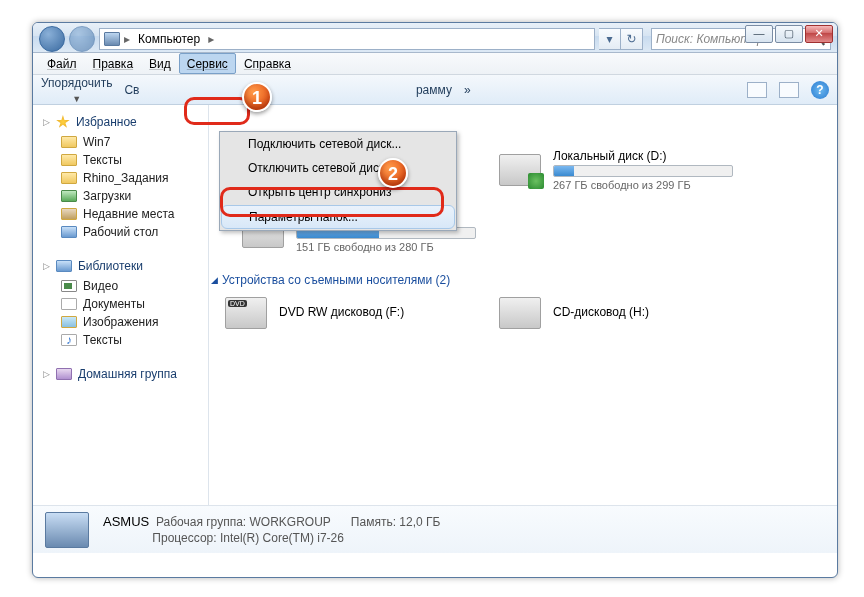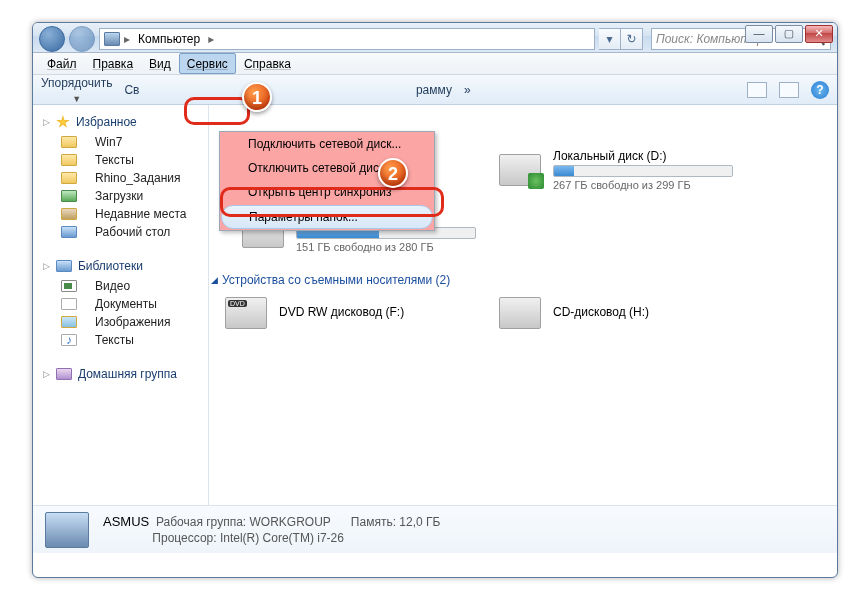--- a/index.html
+++ b/index.html
@@ -23,40 +23,40 @@
 .menuitem { padding: 0 8px; line-height: 22px; text-decoration: underline; text-decoration-color: rgba(0,0,0,0.2); color: #000; }
 .menuitem.active { background: #bcd6f0; border: 1px solid #7aa0c8; border-radius: 2px; line-height: 20px; padding: 0 7px; position: relative; }
 .toolbar { height: 30px; background: linear-gradient(#f4f8fc,#e0ecf8); border-bottom: 1px solid #c0d0e0; display: flex; align-items: center; padding: 0 8px; color: #1f3b5a; gap: 12px; }
 .toolbar .tbtn { display: flex; align-items: center; gap: 4px; flex-direction: column; }
 .toolbar .spacer { flex: 1; }
 .toolbar .ricon { width: 20px; height: 16px; border: 1px solid #9cb0c8; background: #f8fbfe; }
 .body { display: flex; height: 400px; }
 .sidebar { width: 176px; border-right: 1px solid #dde4ec; padding: 6px 0; overflow: hidden; }
 .navhdr { display: flex; align-items: center; gap: 6px; padding: 4px 10px; font-weight: normal; color: #1a3e6e; }
 .navhdr .exp { color: #888; font-size: 9px; }
-.navitem { display: flex; align-items: center; gap: 18px; padding: 2px 10px 2px 28px; color: #222; }
+.navitem { display: flex; align-items: center; gap: 6px; padding: 2px 10px 2px 28px; color: #222; }
 .fico { width: 16px; height: 12px; background: linear-gradient(#ffe9a8,#f0c860); border: 1px solid #d0a840; border-radius: 1px; }
 .fico.star { width: 14px; height: 14px; background: radial-gradient(circle,#ffd040,#e0a020); clip-path: polygon(50% 0,61% 35%,98% 35%,68% 57%,79% 91%,50% 70%,21% 91%,32% 57%,2% 35%,39% 35%); border: none; }
 .fico.lib { background: linear-gradient(#c8e0f8,#6a9ad0); border-color: #5a8ac0; }
 .fico.vid { background: #fff; border-color: #888; position: relative; }
 .fico.vid::before { content: ""; position: absolute; left: 2px; top: 2px; width: 8px; height: 6px; background: #4a8a4a; }
 .content { flex: 1; padding: 8px 16px; position: relative; color: #222; }
 .drive { position: absolute; display: flex; align-items: center; gap: 12px; width: 260px; }
 .dicon { width: 42px; height: 32px; background: linear-gradient(#f0f0f0,#c8c8c8); border: 1px solid #a0a0a0; border-radius: 2px; position: relative; }
 .dicon.blue::after { content: ""; position: absolute; right: -4px; bottom: -4px; width: 16px; height: 16px; background: radial-gradient(circle,#6ac060,#2a8a30); border-radius: 2px; }
 .dicon.dvd::before { content:"DVD"; position:absolute; left:2px; top:2px; font-size:7px; color:#fff; background:#333; padding:0 2px; border-radius:2px;}
 .dinfo { flex: 1; }
 .dname { color: #000; margin-bottom: 2px; }
 .dbar { width: 180px; height: 12px; border: 1px solid #b0b8c0; background: #f0f0f0; border-radius: 2px; overflow: hidden; margin-bottom: 2px; }
 .dbarfill { height: 100%; background: linear-gradient(#7ab8f0,#3a8ad0); }
 .dfree { color: #666; font-size: 11px; }
 .grouphdr { position: absolute; color: #1a4e9e; display: flex; align-items: center; gap: 4px; }
-.dropdown { position: absolute; left: 186px; top: 108px; width: 216px; background: #fca5a5; border: 1px solid #9aa8b8; box-shadow: 2px 2px 4px rgba(0,0,0,0.25); z-index: 50; }
+.dropdown { position: absolute; left: 186px; top: 108px; width: 238px; background: #e5e5e5; border: 1px solid #9aa8b8; box-shadow: 2px 2px 4px rgba(0,0,0,0.25); z-index: 50; }
 .dditem { padding: 5px 12px 5px 28px; color: #000; }
-.dditem.hover { background: linear-gradient(#eaf2fb,#d8e8f8); border: 1px solid #a8c8e8; border-radius: 12px; margin: 1px; padding: 4px 11px 4px 27px; }
+.dditem.hover { background: linear-gradient(#eaf2fb,#d8e8f8); border: 1px solid #a8c8e8; border-radius: 6px; margin: 1px; padding: 4px 11px 4px 27px; }
 .status { height: 48px; border-top: 1px solid #dde4ec; background: linear-gradient(#f8fbfe,#eef4fa); display: flex; align-items: center; padding: 0 12px; gap: 14px; }
 .status .pcbig { width: 44px; height: 36px; background: linear-gradient(#c8ddf4,#6a8ab0); border: 1px solid #5a7aa0; border-radius: 2px; }
 .status .stext { display: flex; flex-direction: column; gap: 2px; font-size: 11px; color: #555; }
 .status .stext b { color: #000; font-weight: normal; font-size: 13px; }
 .callout { position: absolute; width: 30px; height: 30px; border-radius: 50%; background: radial-gradient(circle at 35% 30%, #ff9a4a, #e0440a); border: 2px solid #fff; box-shadow: 0 2px 4px rgba(0,0,0,0.4), inset 0 -4px 6px rgba(120,20,0,0.5); color: #fff; font-weight: bold; font-size: 18px; text-align: center; line-height: 28px; z-index: 100; }
 .ring { position: absolute; border: 3px solid #e02a1a; border-radius: 10px; z-index: 90; pointer-events: none; }
 </style>
 </head>
 <body>
 

